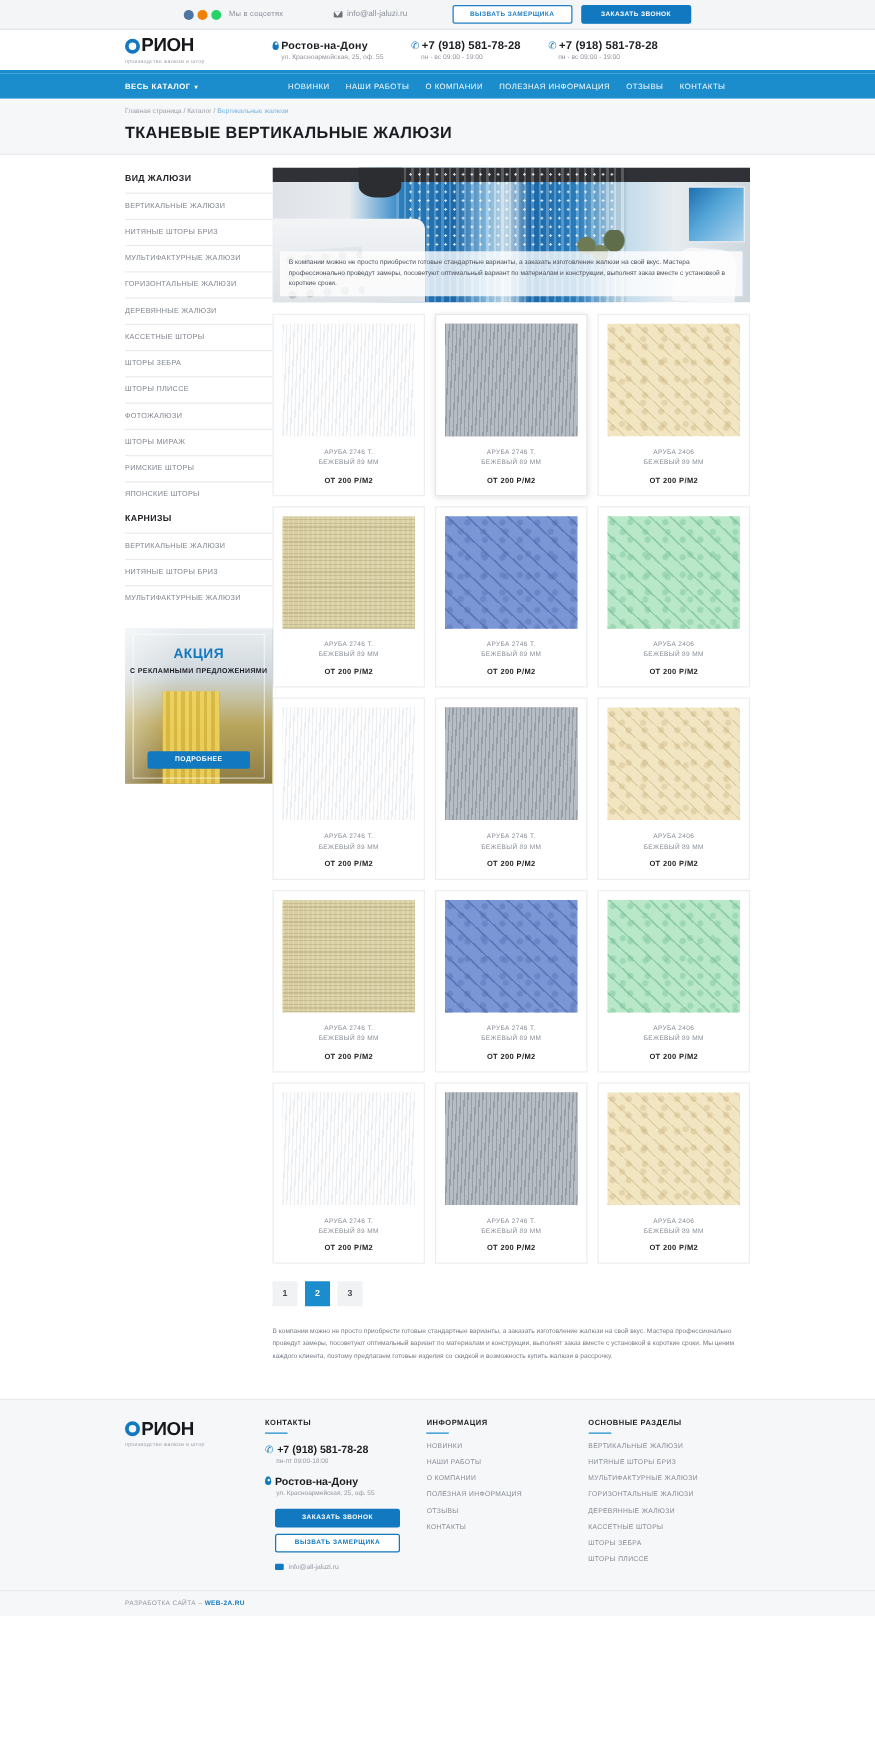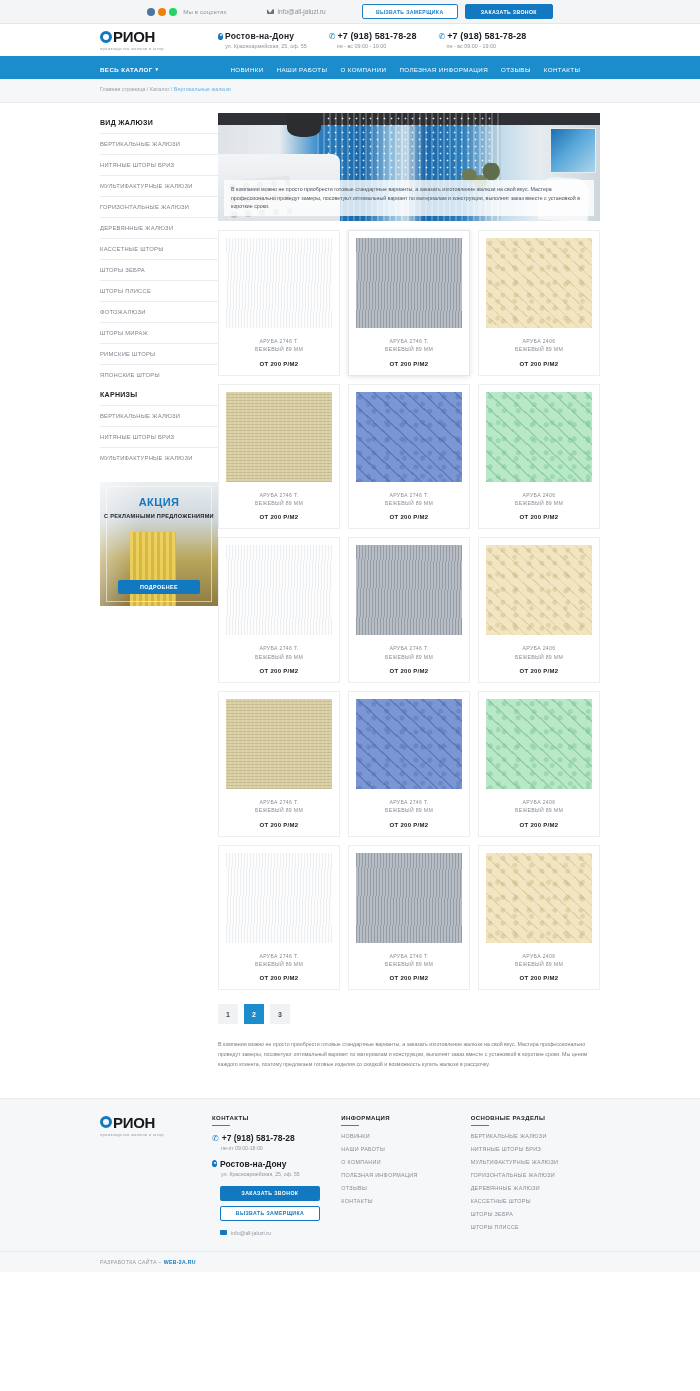--- a/index.html
+++ b/index.html
@@ -399,20 +399,21 @@
 </div>
 
 <div class="crumbs-wrap">
   <div class="crumbs">
     <a href="#">Главная страница</a>
     <span>/</span>
     <a href="#">Каталог</a>
     <span>/</span>
     <span class="cur">Вертикальные жалюзи</span>
   </div>
+  <div class="page-title">ТКАНЕВЫЕ ВЕРТИКАЛЬНЫЕ ЖАЛЮЗИ</div>
 </div>
 
 <div class="content">
 
   <div class="sidebar">
     <div class="side-head">ВИД ЖАЛЮЗИ</div>
     <div id="side-group1">
         <div class="side-item">ВЕРТИКАЛЬНЫЕ ЖАЛЮЗИ</div>
         <div class="side-item">НИТЯНЫЕ ШТОРЫ БРИЗ</div>
         <div class="side-item">МУЛЬТИФАКТУРНЫЕ ЖАЛЮЗИ</div>

